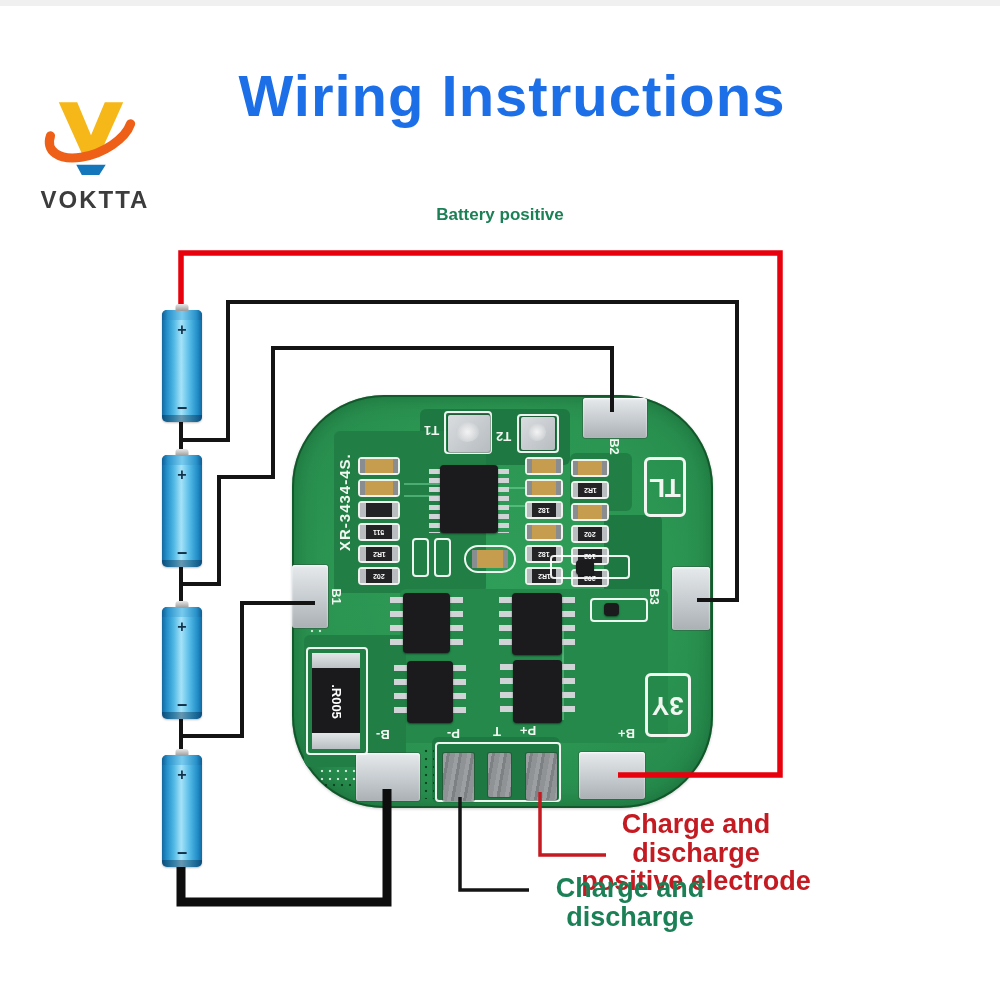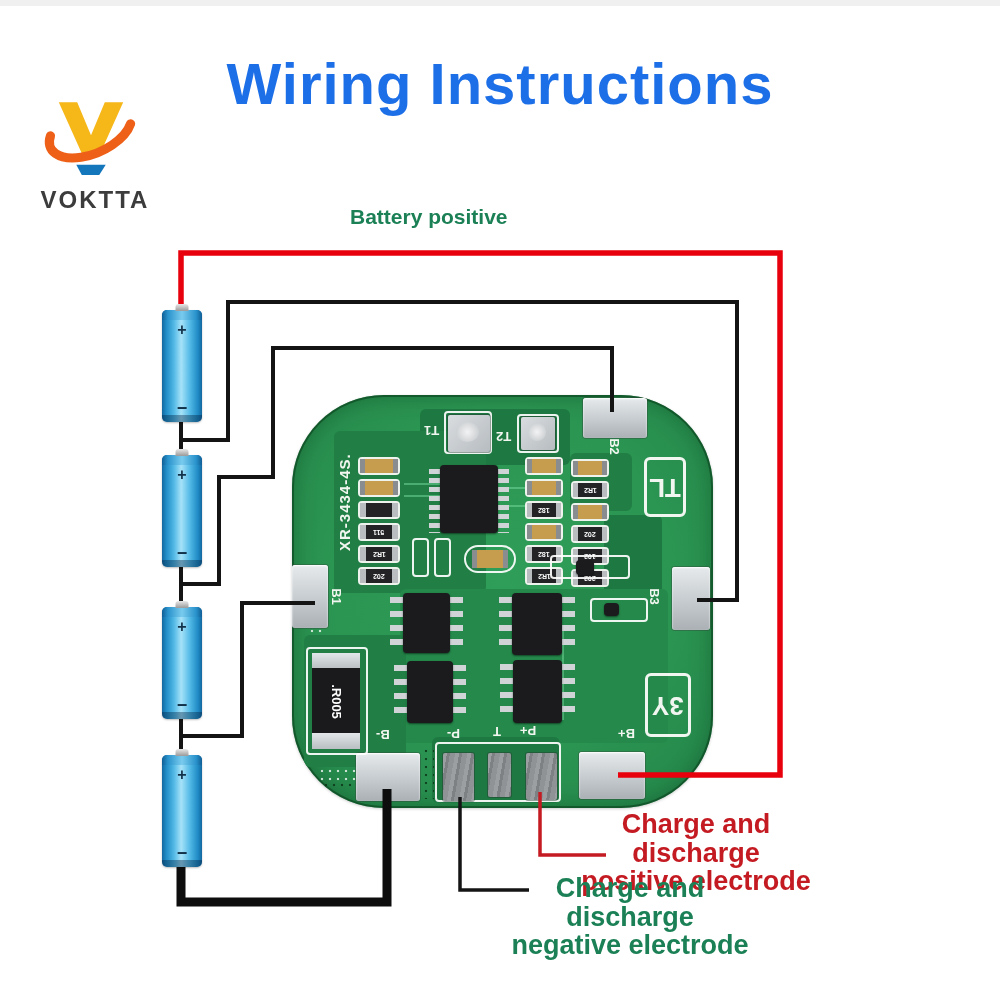--- a/index.html
+++ b/index.html
@@ -13,21 +13,21 @@
   .logo{position:absolute;left:35px;top:93px;width:112px;height:92px;}
   .brand-name{position:absolute;left:28px;top:186px;width:134px;text-align:center;
               font-size:24px;font-weight:700;color:#3c3c3c;letter-spacing:2px;}
   .title{position:absolute;left:150px;top:50px;width:700px;text-align:center;
          font-size:58px;font-weight:700;color:#1d6fe8;letter-spacing:1px;}
 
   
   .ann{position:absolute;font-weight:700;line-height:1.06;}
   .ann.green{color:#1b8055;}
   .ann.red{color:#c41a22;}
-  .batt-pos{left:350px;top:206px;width:300px;text-align:left;font-size:21px;}
+  .batt-pos{left:350px;top:206px;width:300px;text-align:center;font-size:17px;}
   .total-neg{left:168px;top:913px;width:300px;text-align:center;font-size:29px;}
   .cd-pos{left:560px;top:810px;width:272px;text-align:center;font-size:27px;}
   .cd-neg{left:494px;top:874px;width:272px;text-align:center;font-size:27px;}
 
   
   .wires{position:absolute;left:0;top:0;z-index:2;}
 
   
   .battery{position:absolute;left:162px;width:40px;height:112px;z-index:3;border-radius:5px;
     background:linear-gradient(90deg,#14689f 0%,#1f8ac4 10%,#52b9e6 30%,#a6e2f8 48%,#52b9e6 70%,#1f8ac4 90%,#14689f 100%);
@@ -297,24 +297,23 @@
     <span class="bsym bplus">+</span>
     <span class="bsym bminus">−</span>
   </div>
 
   <svg class="logo" viewBox="0 0 120 100">
     <polygon points="25,10 45,10 60,46 75,10 95,10 69,68 51,68" fill="#f6b719"></polygon>
     <path d="M 16,42 A 46,25 -18 1 0 104,38" fill="none" stroke="#ee6018" stroke-width="10" stroke-linecap="round" transform="rotate(-6 60 45)"></path>
     <polygon points="44,78 76,78 69,89 50,89" fill="#1477bb"></polygon>
   </svg>
   <div class="brand-name">VOKTTA</div>
-  <h1 class="title" style="margin:0;">Wiring Instructions</h1>
+  <h1 class="title" style="margin:12px;">Wiring Instructions</h1>
 
   <div class="ann green batt-pos">Battery positive</div>
   <div class="ann red cd-pos">
     <div>Charge and discharge</div>
     <div>positive electrode</div>
   </div>
   <div class="ann green cd-neg">
     <div>Charge and discharge</div>
-    <div>negative electrode</div>
   </div>
 </div>
 
 </body></html>

